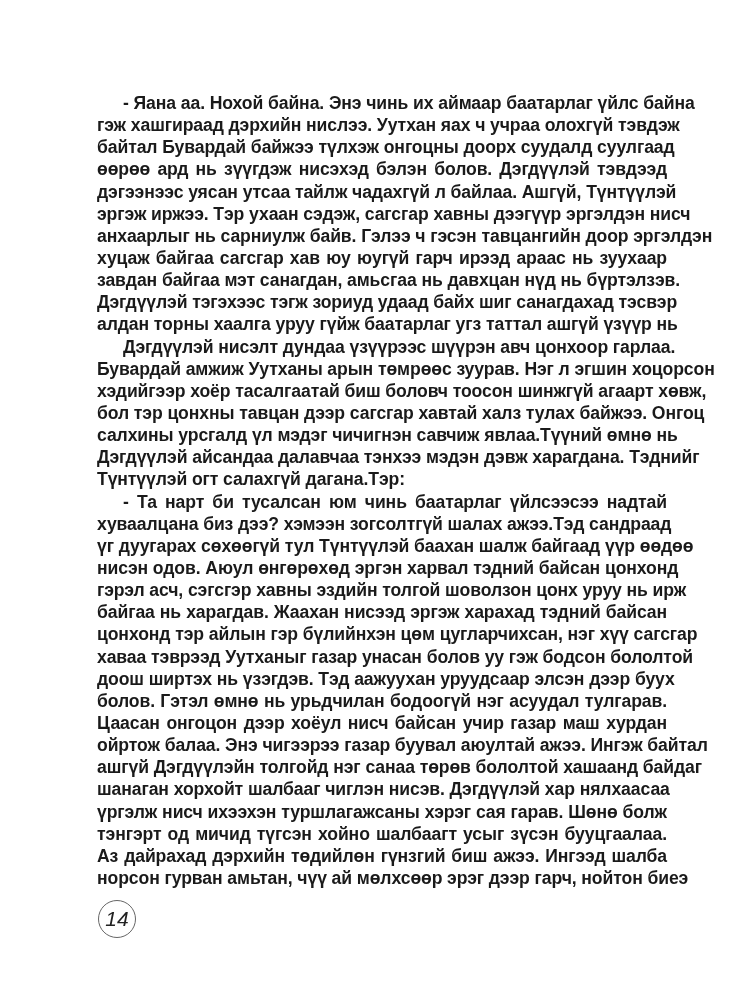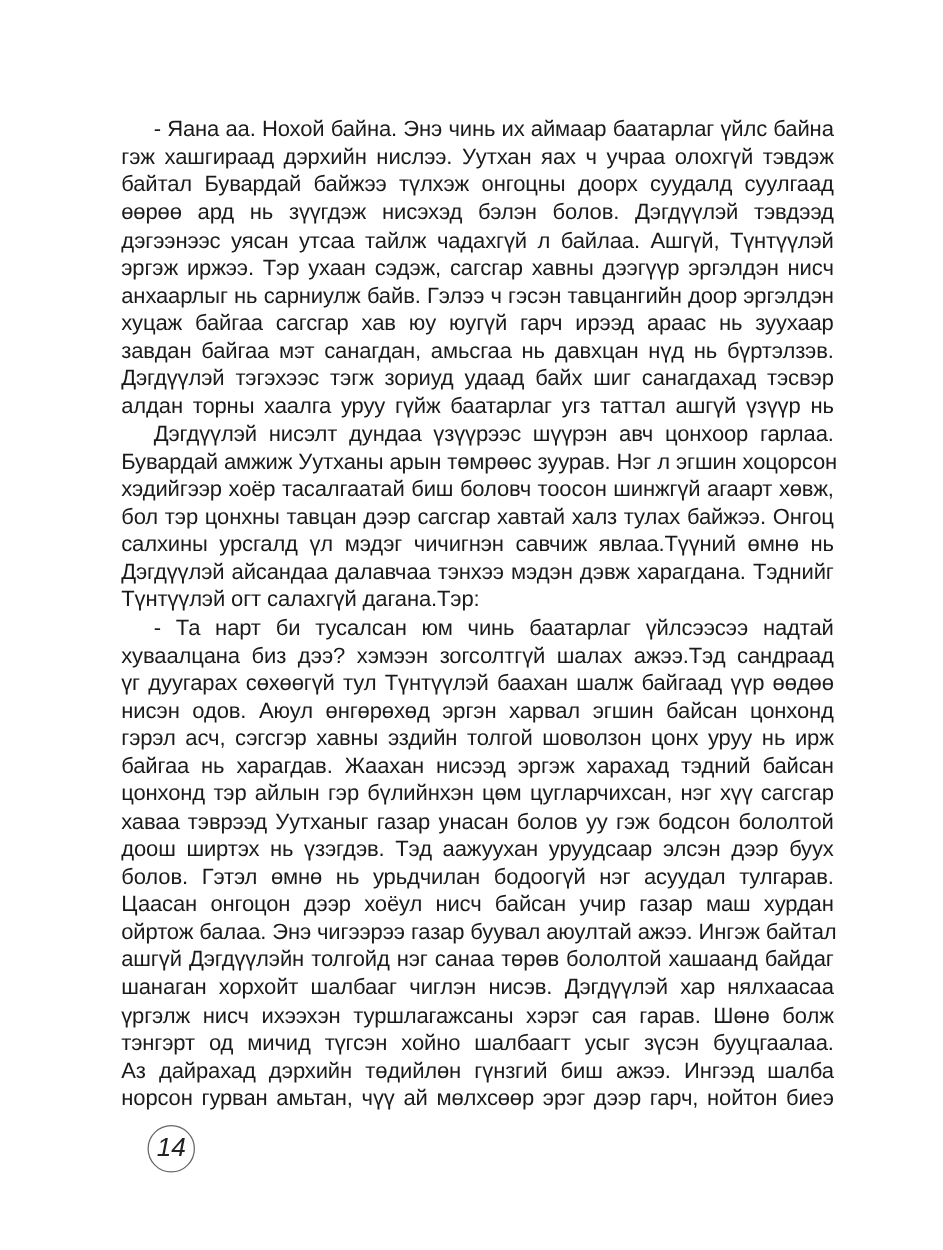--- a/index.html
+++ b/index.html
@@ -3,34 +3,34 @@
 <meta charset="utf-8">
 <style>
   html, body { margin: 0; padding: 0; background: #ffffff; }
   body { width: 754px; height: 1000px; position: relative; overflow: hidden; }
   .page {
     position: absolute; left: 0; top: 0; width: 754px; height: 1000px; background: #fff;
   }
   .text-block {
     position: absolute; left: 97px; top: 92px; width: 570px;
     font-family: "Liberation Sans", sans-serif;
-    font-size: 17.6px; line-height: 22.15px; color: #1a1a1a;
+    font-size: 17.6px; line-height: 22.15px; color: #1a1a1a; font-weight: bold;
   }
   .line {
     display: block; white-space: nowrap; text-align: justify; text-align-last: justify;
     height: 22.15px; overflow: visible; letter-spacing: -0.1px;
   }
   .line.first { padding-left: 26px; }
   .line.last { text-align-last: left; }
   .page-number {
     position: absolute; left: 98px; top: 900px; width: 38px; height: 38px;
     border: 1.5px solid #666; border-radius: 50%;
     display: flex; align-items: center; justify-content: center;
     font-family: "Liberation Sans", sans-serif; font-style: italic;
-    font-size: 21px; color: #222; box-sizing: border-box; margin-left: 20px;
+    font-size: 21px; color: #222; box-sizing: border-box;
   }
 </style>
 </head>
 <body>
 
 <div class="page">
   <div class="text-block" id="text-block">
       <div>
         <span class="line first">- Яана аа. Нохой байна. Энэ чинь их аймаар баатарлаг үйлс байна</span>
         <span class="line">гэж хашгираад дэрхийн ниcлээ. Уутхан яах ч учраа олохгүй тэвдэж</span>
@@ -50,21 +50,21 @@
         <span class="line">хэдийгээр хоёр тасалгаатай биш боловч тоосон шинжгүй агаарт хөвж,</span>
         <span class="line">бол тэр цонхны тавцан дээр сагсгар хавтай халз тулах байжээ. Онгоц</span>
         <span class="line">салхины урсгалд үл мэдэг чичигнэн савчиж явлаа.Түүний өмнө нь</span>
         <span class="line">Дэгдүүлэй айсандаа далавчаа тэнхээ мэдэн дэвж харагдана. Тэднийг</span>
         <span class="line last">Түнтүүлэй огт салахгүй дагана.Тэр:</span>
       </div>
       <div>
         <span class="line first">- Та нарт би тусалсан юм чинь баатарлаг үйлсээсээ надтай</span>
         <span class="line">хуваалцана биз дээ? хэмээн зогсолтгүй шалах ажээ.Тэд сандраад</span>
         <span class="line">үг дуугарах сөхөөгүй тул Түнтүүлэй баахан шалж байгаад үүр өөдөө</span>
-        <span class="line">нисэн одов. Аюул өнгөрөхөд эргэн харвал эгшин байсан цонхонд</span>
+        <span class="line">нисэн одов. Аюул өнгөрөхөд эргэн харвал тэдний байсан цонхонд</span>
         <span class="line">гэрэл асч, сэгсгэр хавны эздийн толгой шоволзон цонх уруу нь ирж</span>
         <span class="line">байгаа нь харагдав. Жаахан нисээд эргэж харахад тэдний байсан</span>
         <span class="line">цонхонд тэр айлын гэр бүлийнхэн цөм цугларчихсан, нэг хүү сагсгар</span>
         <span class="line">хаваа тэврээд Уутханыг газар унасан болов уу гэж бодсон бололтой</span>
         <span class="line">доош ширтэх нь үзэгдэв. Тэд аажуухан уруудсаар элсэн дээр буух</span>
         <span class="line">болов. Гэтэл өмнө нь урьдчилан бодоогүй нэг асуудал тулгарав.</span>
         <span class="line">Цаасан онгоцон дээр хоёул нисч байсан учир газар маш хурдан</span>
         <span class="line">ойртож балаа. Энэ чигээрээ газар буувал аюултай ажээ. Ингэж байтал</span>
         <span class="line">ашгүй Дэгдүүлэйн толгойд нэг санаа төрөв бололтой хашаанд байдаг</span>
         <span class="line">шанаган хорхойт шалбааг чиглэн нисэв. Дэгдүүлэй хар нялхаасаа</span>

